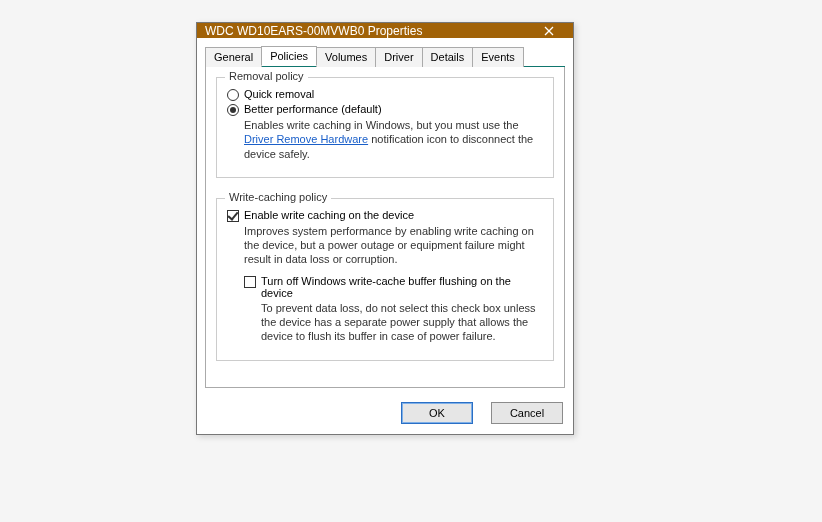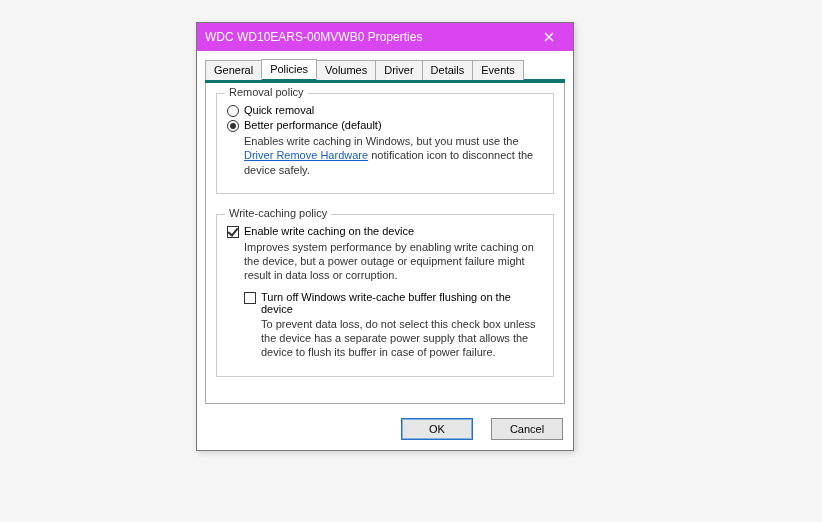--- a/index.html
+++ b/index.html
@@ -14,42 +14,42 @@
     .dialog {
       position: absolute;
       left: 196px;
       top: 22px;
       width: 378px;
       background: #fff;
       border: 1px solid #777;
       box-shadow: 2px 2px 6px rgba(0,0,0,0.15);
     }
     .titlebar {
-      background: #d946ef;
+      background: #a16207;
       color: #fff;
-      height: 28px;
+      height: 15px;
       display: flex;
       align-items: center;
       padding: 0 6px 0 8px;
       font-size: 12px;
     }
     .titlebar .title { flex: 1; }
     .titlebar .close-btn {
       width: 36px;
       height: 100%;
       display: flex;
       align-items: center;
       justify-content: center;
       font-size: 12px;
       cursor: pointer;
     }
     .tabs {
       display: flex;
       margin: 8px 8px 0 8px;
-      border-bottom: 4px solid #0f766e;
+      border-bottom: 1px solid #0f766e;
     }
     .tab {
       padding: 3px 8px 3px 8px;
       border: 1px solid #aaa;
       border-bottom: none;
       margin-right: -1px;
       background: #f3f3f3;
       cursor: pointer;
       font-size: 11px;
       position: relative;

